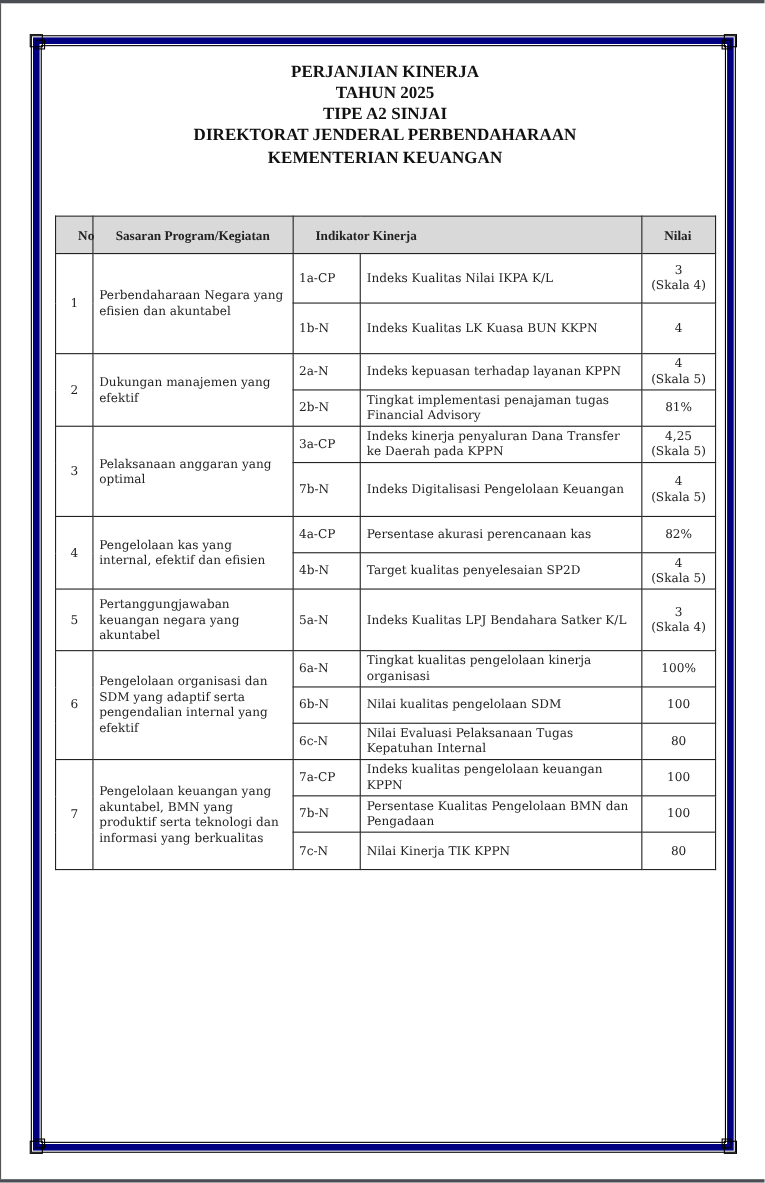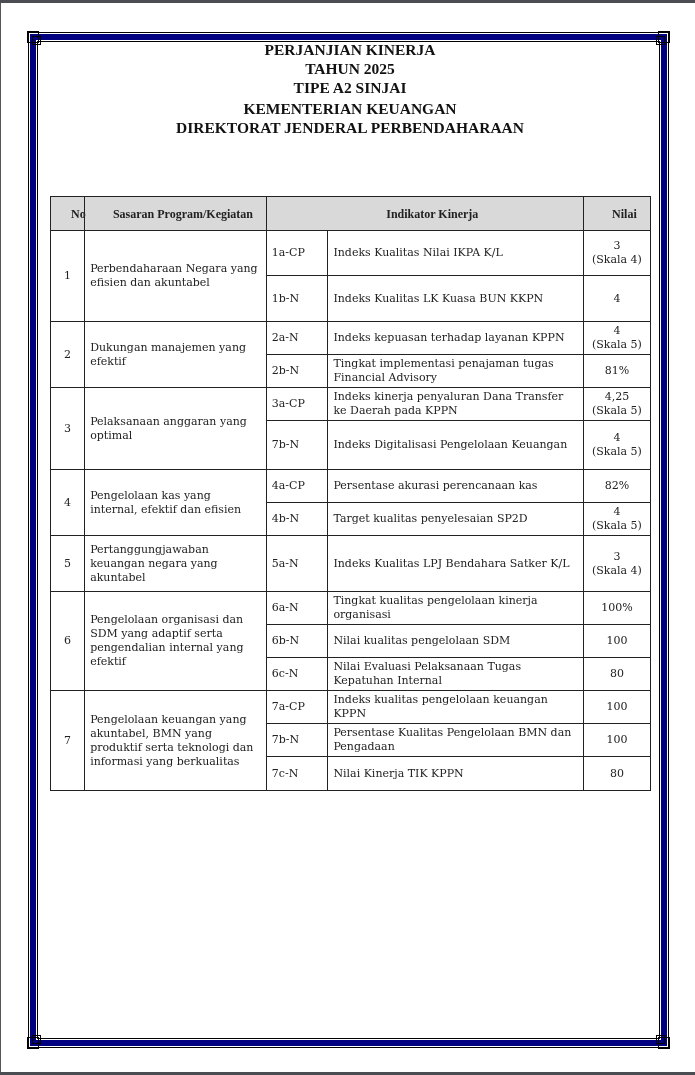--- a/index.html
+++ b/index.html
@@ -35,40 +35,40 @@
     border:1px solid #000;
   }
   .corner {
     position:absolute; width:12px; height:12px;
     border:1.5px solid #000; box-sizing:border-box; background:transparent;
   }
   .corner.small { width:9px; height:9px; }
 
   
   .title-block {
-    position:absolute; left:50px; top:40px; width:600px;
+    position:absolute; left:50px; top:56px; width:600px;
     text-align:center; font-weight:bold; color:#111;
     font-family:"Liberation Serif", "DejaVu Serif", serif;
     font-size:15.5px; line-height:19px;
   }
   .title-line { display:block; }
   .title-line.gap { margin-top:2px; }
 
   
   table.pk {
     position:absolute; left:50px; top:196px; width:601px;
     border-collapse:collapse; table-layout:fixed;
     font-family:"DejaVu Serif", "Liberation Serif", serif;
     font-size:11px; color:#222; line-height:14px;
   }
   table.pk th, table.pk td {
     border:1px solid #222; padding:0 5px; vertical-align:middle;
   }
   table.pk th {
-    background:#d9d9d9; font-weight:bold; height:33px; text-align:center;
+    background:#d9d9d9; font-weight:bold; height:33px; text-align:left;
     font-family:"Liberation Serif", "DejaVu Serif", serif; font-size:12px;padding-left:20px;
   }
   .c-no { width:31px; text-align:center; }
   .c-sas { width:165px; }
   .c-code { width:56px; text-align:center; }
   .c-ind { width:232px; }
   .c-tgt { width:61px; text-align:center; }
   td.code { text-align:left; }
   td.no { text-align:center; }
   td.tgt { text-align:center; }
@@ -97,22 +97,22 @@
   <div class="corner" style="left:-1px;bottom:-1px;"></div>
   <div class="corner small" style="left:4px;bottom:4px;"></div>
   <div class="corner" style="right:-1px;bottom:-1px;"></div>
   <div class="corner small" style="right:4px;bottom:4px;"></div>
 </div>
 
 <div class="title-block">
   <span class="title-line">PERJANJIAN KINERJA</span>
   <span class="title-line">TAHUN 2025</span>
   <span class="title-line">TIPE A2 SINJAI</span>
+  <span class="title-line">DIREKTORAT JENDERAL PERBENDAHARAAN</span>
   <span class="title-line gap">KEMENTERIAN KEUANGAN</span>
-  <span class="title-line">DIREKTORAT JENDERAL PERBENDAHARAAN</span>
 </div>
 
 <table class="pk">
   <colgroup>
     <col class="c-no">
       <col class="c-sas">
       <col class="c-code">
       <col class="c-ind">
       <col class="c-tgt">
   </colgroup>

